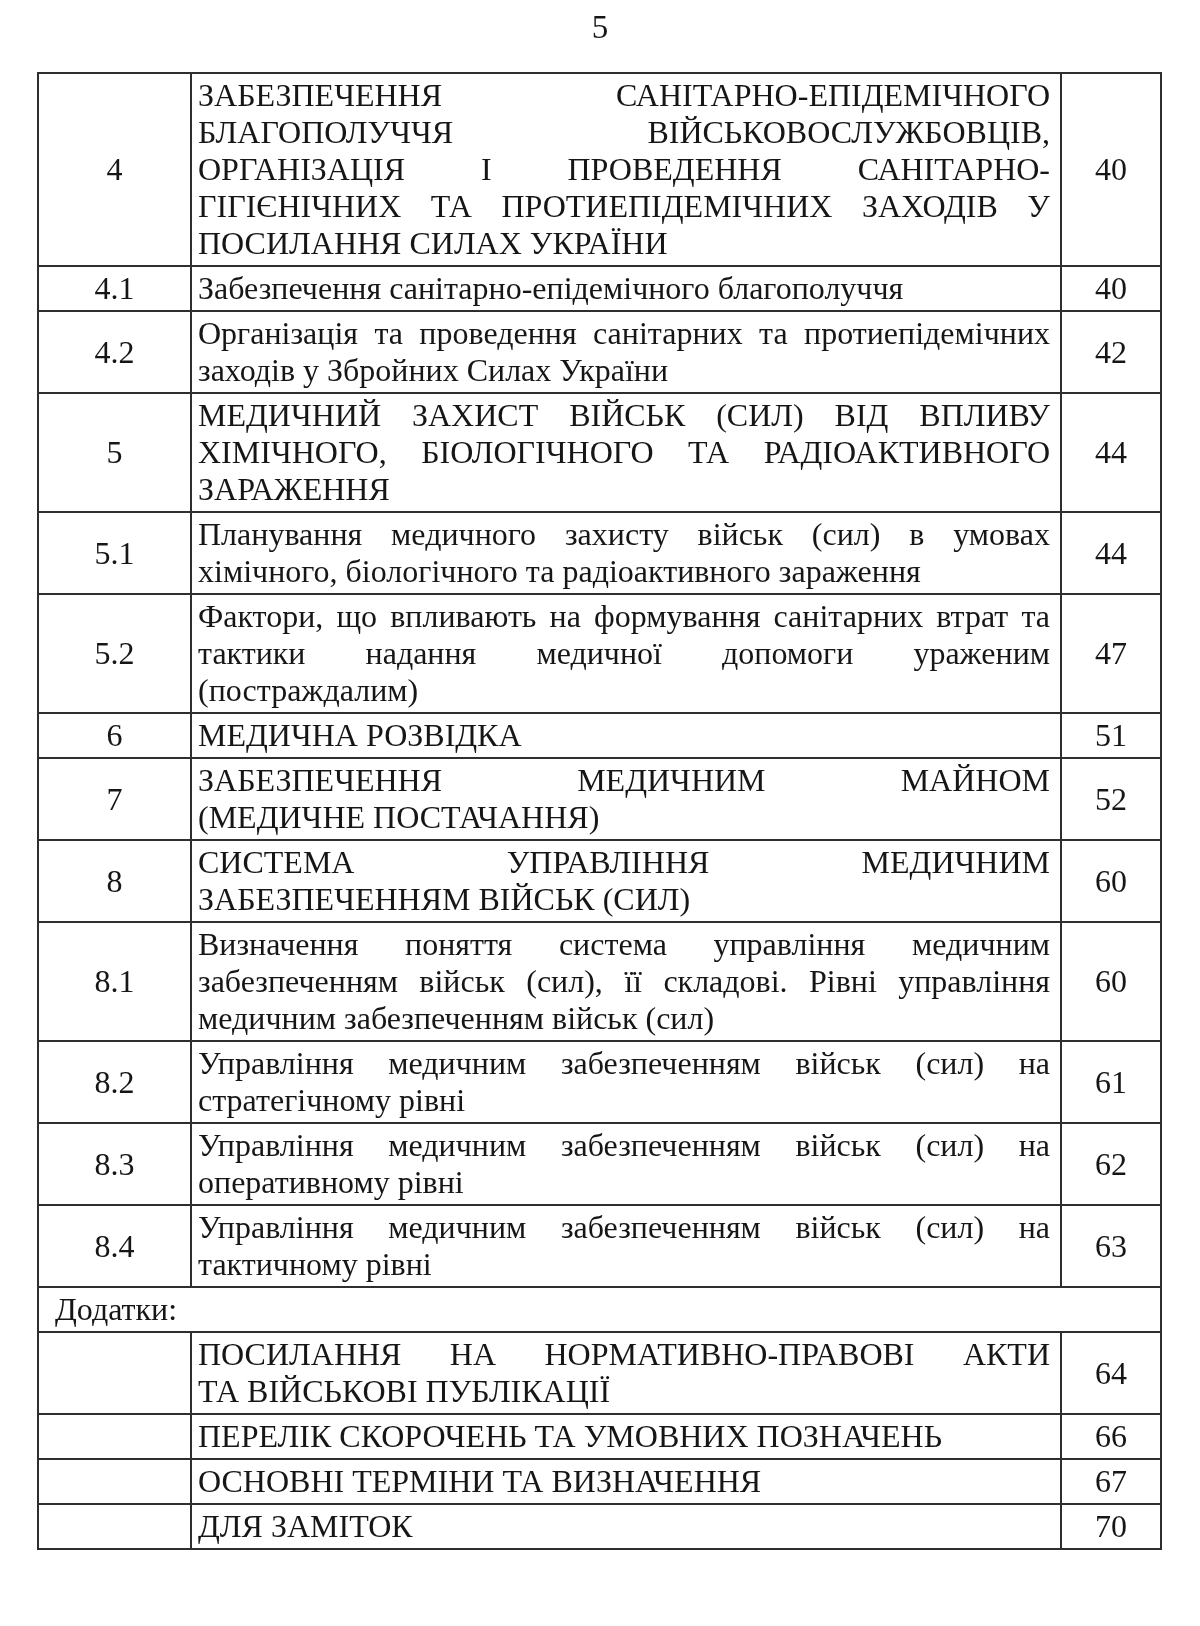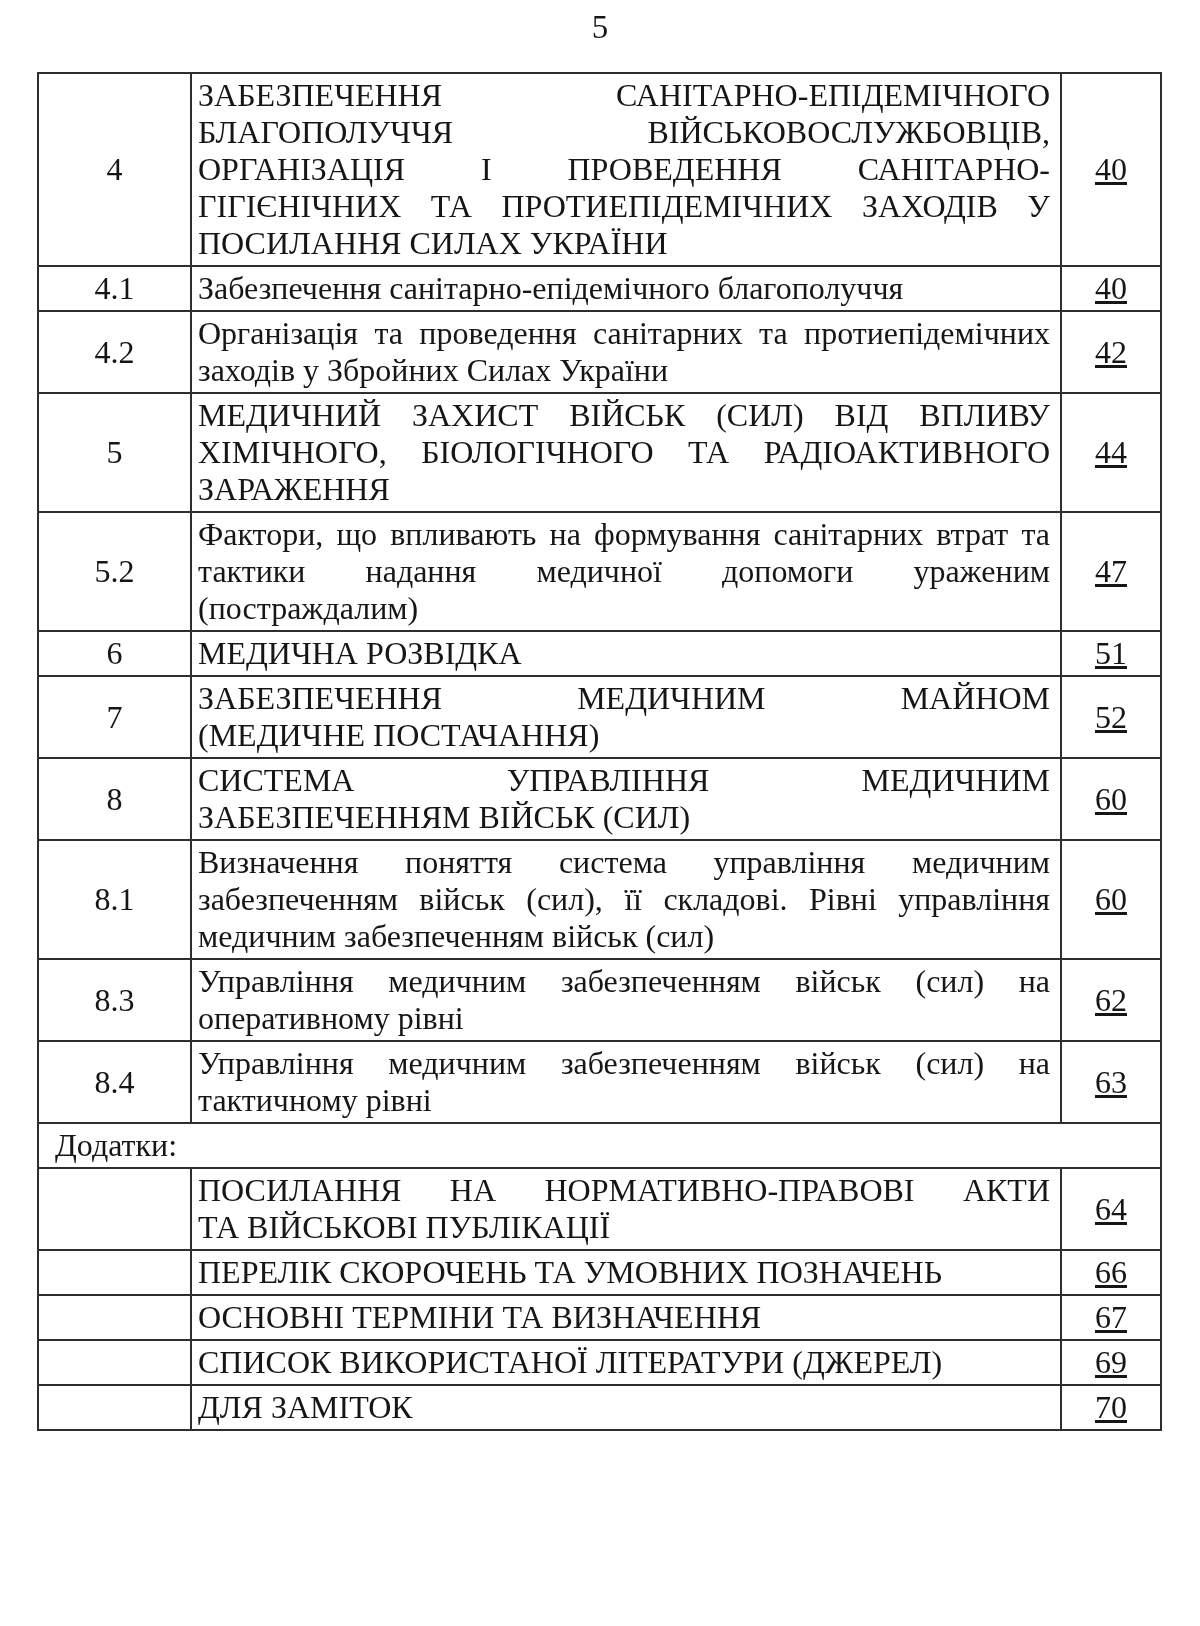--- a/index.html
+++ b/index.html
@@ -29,21 +29,21 @@
     border:2px solid var(--border);
     vertical-align:middle;
   }
   td.cell-num{
     text-align:center;font-size:32px;padding:1px 4px;line-height:37px;
   }
   td.cell-title{
     font-size:32px;padding:3px 10px 3px 6px;
   }
   td.cell-page{
-    text-align:center;font-size:32px;padding:1px 4px;line-height:37px;text-decoration:underline;
+    text-align:center;font-size:32px;padding:1px 4px;line-height:37px;
   }
   td.cell-full{
     font-size:32px;padding:3px 10px 3px 16px;line-height:37px;margin-left:44px;
   }
   .ln{
     line-height:37px;
     text-align:justify;
   }
   .ln.sp{
     text-align-last:justify;
@@ -91,20 +91,28 @@
         <tr>
           <td class="cell-num">5</td>
           <td class="cell-title">
             <div class="ln sp">МЕДИЧНИЙ ЗАХИСТ ВІЙСЬК (СИЛ) ВІД ВПЛИВУ</div>
             <div class="ln sp">ХІМІЧНОГО, БІОЛОГІЧНОГО ТА РАДІОАКТИВНОГО</div>
             <div class="ln">ЗАРАЖЕННЯ</div>
           </td>
           <td class="cell-page">44</td>
         </tr>
         <tr>
+          <td class="cell-num">5.1</td>
+          <td class="cell-title">
+            <div class="ln sp">Планування медичного захисту військ (сил) в умовах</div>
+            <div class="ln">хімічного, біологічного та радіоактивного зараження</div>
+          </td>
+          <td class="cell-page">44</td>
+        </tr>
+        <tr>
           <td class="cell-num">5.2</td>
           <td class="cell-title">
             <div class="ln sp">Фактори, що впливають на формування санітарних втрат та</div>
             <div class="ln sp">тактики надання медичної допомоги ураженим</div>
             <div class="ln">(постраждалим)</div>
           </td>
           <td class="cell-page">47</td>
         </tr>
         <tr>
           <td class="cell-num">6</td>
@@ -132,20 +140,28 @@
         <tr>
           <td class="cell-num">8.1</td>
           <td class="cell-title">
             <div class="ln sp">Визначення поняття система управління медичним</div>
             <div class="ln sp">забезпеченням військ (сил), її складові. Рівні управління</div>
             <div class="ln">медичним забезпеченням військ (сил)</div>
           </td>
           <td class="cell-page">60</td>
         </tr>
         <tr>
+          <td class="cell-num">8.2</td>
+          <td class="cell-title">
+            <div class="ln sp">Управління медичним забезпеченням військ (сил) на</div>
+            <div class="ln">стратегічному рівні</div>
+          </td>
+          <td class="cell-page">61</td>
+        </tr>
+        <tr>
           <td class="cell-num">8.3</td>
           <td class="cell-title">
             <div class="ln sp">Управління медичним забезпеченням військ (сил) на</div>
             <div class="ln">оперативному рівні</div>
           </td>
           <td class="cell-page">62</td>
         </tr>
         <tr>
           <td class="cell-num">8.4</td>
           <td class="cell-title">
@@ -171,27 +187,20 @@
             <div class="ln">ПЕРЕЛІК СКОРОЧЕНЬ ТА УМОВНИХ ПОЗНАЧЕНЬ</div>
           </td>
           <td class="cell-page">66</td>
         </tr>
         <tr>
           <td class="cell-num"></td>
           <td class="cell-title">
             <div class="ln">ОСНОВНІ ТЕРМІНИ ТА ВИЗНАЧЕННЯ</div>
           </td>
           <td class="cell-page">67</td>
-        </tr>
-        <tr>
-          <td class="cell-num"></td>
-          <td class="cell-title">
-            <div class="ln">СПИСОК ВИКОРИСТАНОЇ ЛІТЕРАТУРИ (ДЖЕРЕЛ)</div>
-          </td>
-          <td class="cell-page">69</td>
         </tr>
         <tr>
           <td class="cell-num"></td>
           <td class="cell-title">
             <div class="ln">ДЛЯ ЗАМІТОК</div>
           </td>
           <td class="cell-page">70</td>
         </tr>
       </tbody>
   </table>

